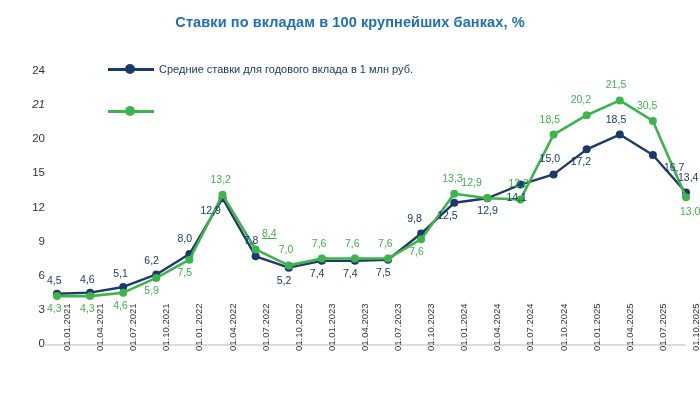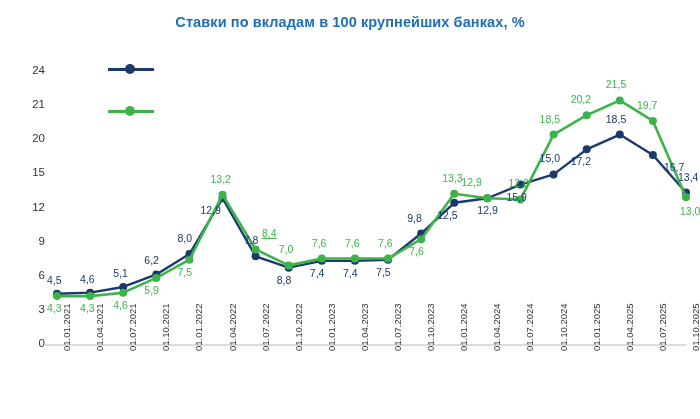--- a/index.html
+++ b/index.html
@@ -92,20 +92,21 @@
 </style>
 </head>
 <body>
 
 <div id="chart-title">Ставки по вкладам в 100 крупнейших банках, %</div>
 
 <div class="legend" id="legend-1">
   <span class="legend-marker">
     <i style="background:#1b3a6b"></i><b style="background:#1b3a6b"></b>
   </span>
+  <span class="legend-label">Средние ставки для годового вклада в 1 млн руб.</span>
 </div>
 
 <div class="legend" id="legend-2">
   <span class="legend-marker">
     <i style="background:#3cb44a"></i><b style="background:#3cb44a"></b>
   </span>
 </div>
 
 <svg id="plot" viewBox="0 0 700 419">
     <line x1="45" x2="686" y1="345" y2="345" stroke="#b9b9b9" stroke-width="1"></line>
@@ -154,21 +155,21 @@
   </svg>
 
 <div id="overlay">
     <div class="ytick" style="left: 17px; top: 337px;">0</div>
     <div class="ytick" style="left: 17px; top: 302.875px;">3</div>
     <div class="ytick" style="left: 17px; top: 268.75px;">6</div>
     <div class="ytick" style="left: 17px; top: 234.625px;">9</div>
     <div class="ytick" style="left: 17px; top: 200.5px;">12</div>
     <div class="ytick" style="left: 17px; top: 166.375px;">15</div>
     <div class="ytick" style="left: 17px; top: 132.25px;">20</div>
-    <div class="ytick" style="left: 17px; top: 98.125px;">21</div>
+    <div class="ytick" style="left: 17px; top: 98.125px; font-style: italic;">21</div>
     <div class="ytick" style="left: 17px; top: 64px;">24</div>
     <div class="xtick" style="left: 61px; top: 351px;">01.01.2021</div>
     <div class="xtick" style="left: 94.1053px; top: 351px;">01.04.2021</div>
     <div class="xtick" style="left: 127.211px; top: 351px;">01.07.2021</div>
     <div class="xtick" style="left: 160.316px; top: 351px;">01.10.2021</div>
     <div class="xtick" style="left: 193.421px; top: 351px;">01.01.2022</div>
     <div class="xtick" style="left: 226.526px; top: 351px;">01.04.2022</div>
     <div class="xtick" style="left: 259.632px; top: 351px;">01.07.2022</div>
     <div class="xtick" style="left: 292.737px; top: 351px;">01.10.2022</div>
     <div class="xtick" style="left: 325.842px; top: 351px;">01.01.2023</div>
@@ -183,28 +184,28 @@
     <div class="xtick" style="left: 623.789px; top: 351px;">01.04.2025</div>
     <div class="xtick" style="left: 656.895px; top: 351px;">01.07.2025</div>
     <div class="xtick" style="left: 690px; top: 351px;">01.10.2025</div>
     <div class="dlabel blue" style="left: 47px; top: 273.812px;">4,5</div>
     <div class="dlabel blue" style="left: 80.1053px; top: 272.675px;">4,6</div>
     <div class="dlabel blue" style="left: 113.211px; top: 266.988px;">5,1</div>
     <div class="dlabel blue" style="left: 144.316px; top: 254.475px;">6,2</div>
     <div class="dlabel blue" style="left: 177.421px; top: 232px;">8,0</div>
     <div class="dlabel blue" style="left: 200.526px; top: 204.262px;">12,9</div>
     <div class="dlabel blue" style="left: 243.632px; top: 234.275px;">7,8</div>
-    <div class="dlabel blue" style="left: 276.737px; top: 273.65px;">8,8</div>
+    <div class="dlabel blue" style="left: 276.737px; top: 273.65px;">5,2</div>
     <div class="dlabel blue" style="left: 309.842px; top: 266.825px;">7,4</div>
     <div class="dlabel blue" style="left: 342.947px; top: 266.825px;">7,4</div>
     <div class="dlabel blue" style="left: 376.053px; top: 265.688px;">7,5</div>
     <div class="dlabel blue" style="left: 407.158px; top: 211.525px;">9,8</div>
     <div class="dlabel blue" style="left: 437.263px; top: 208.812px;">12,5</div>
     <div class="dlabel blue" style="left: 477.368px; top: 204.262px;">12,9</div>
-    <div class="dlabel blue" style="left: 506.474px; top: 190.612px;">15,9</div>
+    <div class="dlabel blue" style="left: 506.474px; top: 190.612px;">14,1</div>
     <div class="dlabel blue" style="left: 539.579px; top: 152.375px;">15,0</div>
     <div class="dlabel blue" style="left: 570.684px; top: 155.35px;">17,2</div>
     <div class="dlabel blue" style="left: 605.789px; top: 112.562px;">18,5</div>
     <div class="dlabel blue" style="left: 636.895px; top: 161.037px; margin-left: 27px;">16,7</div>
     <div class="dlabel blue" style="left: 678px; top: 170.575px;">13,4</div>
     <div class="dlabel green" style="left: 47px; top: 302.087px;">4,3</div>
     <div class="dlabel green" style="left: 80.1053px; top: 302.087px;">4,3</div>
     <div class="dlabel green" style="left: 113.211px; top: 298.675px;">4,6</div>
     <div class="dlabel green" style="left: 144.316px; top: 283.887px;">5,9</div>
     <div class="dlabel green" style="left: 177.421px; top: 265.688px;">7,5</div>
@@ -214,15 +215,15 @@
     <div class="dlabel green" style="left: 311.842px; top: 236.55px;">7,6</div>
     <div class="dlabel green" style="left: 344.947px; top: 236.55px;">7,6</div>
     <div class="dlabel green" style="left: 378.053px; top: 236.55px;">7,6</div>
     <div class="dlabel green" style="left: 409.158px; top: 245.212px;">7,6</div>
     <div class="dlabel green" style="left: 442.263px; top: 171.713px;">13,3</div>
     <div class="dlabel green" style="left: 461.368px; top: 176.262px;">12,9</div>
     <div class="dlabel green" style="left: 508.474px; top: 177.4px;">12,8</div>
     <div class="dlabel green" style="left: 539.579px; top: 112.562px;">18,5</div>
     <div class="dlabel green" style="left: 570.684px; top: 93.225px;">20,2</div>
     <div class="dlabel green" style="left: 605.789px; top: 78.4375px;">21,5</div>
-    <div class="dlabel green" style="left: 636.895px; top: 98.9125px;">19,7</div>
+    <div class="dlabel green" style="left: 636.895px; top: 98.9125px;">30,5</div>
     <div class="dlabel green" style="left: 680px; top: 205.125px;">13,0</div>
   </div>
 
 </body></html>

